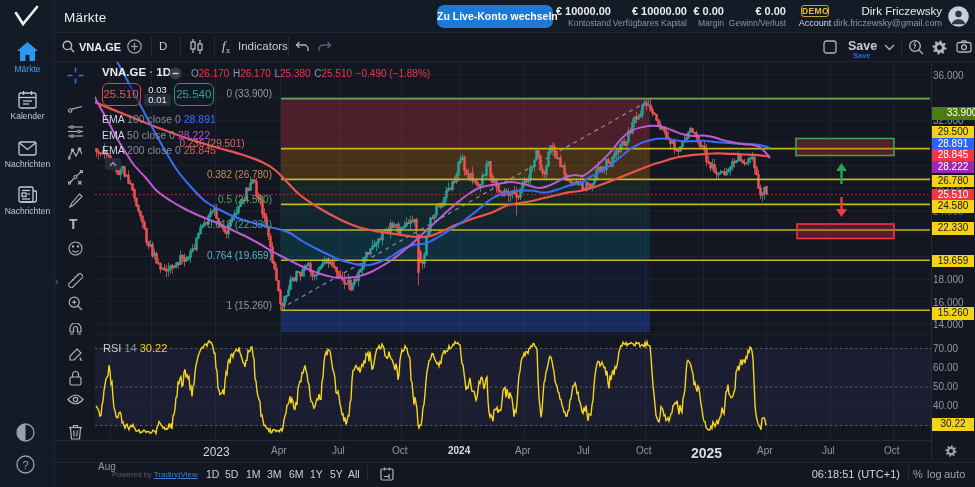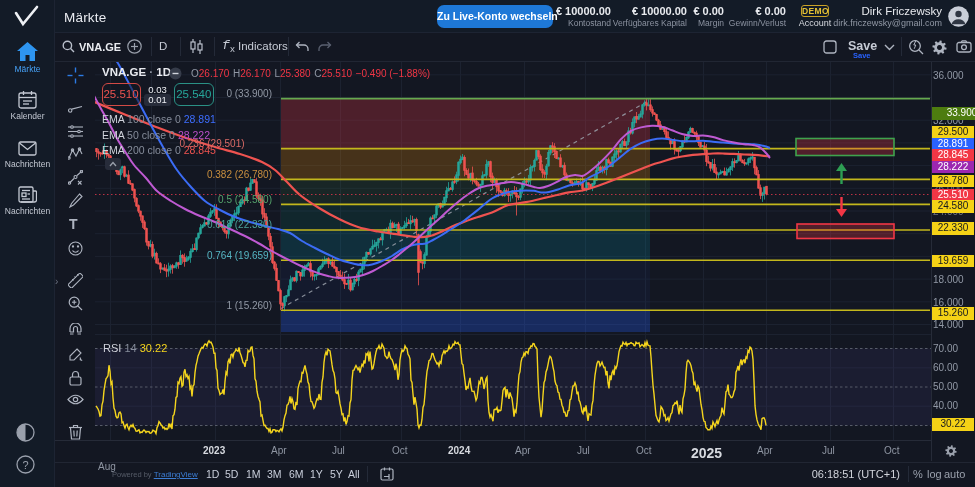--- a/index.html
+++ b/index.html
@@ -816,21 +816,21 @@
 <div class="a" style="left:180px;top:37px;width:1px;height:19px;background:#242a38"></div>
 <svg class="a" style="left:188px;top:38px" width="17" height="17" viewBox="0 0 17 17" stroke="#b9bfcb" stroke-width="1.2" fill="none">
     <line x1="5" y1="1" x2="5" y2="4"></line>
     <rect x="3" y="4" width="4" height="7"></rect>
     <line x1="5" y1="11" x2="5" y2="15"></line>
     <line x1="12" y1="2" x2="12" y2="6"></line>
     <rect x="10" y="6" width="4" height="6"></rect>
     <line x1="12" y1="12" x2="12" y2="16"></line>
   </svg>
 <div class="a" style="left:214px;top:37px;width:1px;height:19px;background:#242a38"></div>
-<div class="a" style="left:222px;top:38px;font-size:13px;color:#c6cbd5;font-style:italic;font-family:Liberation Mono, monospace">f<span style="font-size:9px;font-style:normal;vertical-align:-3px">x</span></div>
+<div class="a" style="left:222px;top:38px;font-size:13px;color:#c6cbd5;font-style:italic;font-family:Liberation Serif, serif">f<span style="font-size:9px;font-style:normal;vertical-align:-3px">x</span></div>
 <div class="a" style="left:238px;top:40px;font-size:11.5px;color:#c6cbd5">Indicators</div>
 <div class="a" style="left:288px;top:37px;width:1px;height:19px;background:#242a38"></div>
 <svg class="a" style="left:295px;top:41px" width="15" height="11" viewBox="0 0 15 11">
     <path d="M4.5 1 L1.5 4 L4.5 7" stroke="#aeb4c0" stroke-width="1.3" fill="none"></path>
     <path d="M1.5 4 H9 a4 4 0 0 1 4 4 v2" stroke="#aeb4c0" stroke-width="1.3" fill="none"></path>
   </svg>
 <svg class="a" style="left:317px;top:41px" width="15" height="11" viewBox="0 0 15 11">
     <path d="M10.5 1 L13.5 4 L10.5 7" stroke="#5a6070" stroke-width="1.3" fill="none"></path>
     <path d="M13.5 4 H6 a4 4 0 0 0 -4 4 v2" stroke="#5a6070" stroke-width="1.3" fill="none"></path>
   </svg>
@@ -1014,21 +1014,21 @@
 <div class="a" style="left:932px;top:222px;width:42px;height:12.5px;background:#f5d216;color:#16191f;font-size:10px;text-align:center;line-height:12.5px">22.330</div>
 <div class="a" style="left:932px;top:254.5px;width:42px;height:12.5px;background:#f5d216;color:#16191f;font-size:10px;text-align:center;line-height:12.5px">19.659</div>
 <div class="a" style="left:932px;top:307px;width:42px;height:12.5px;background:#f5d216;color:#16191f;font-size:10px;text-align:center;line-height:12.5px">15.260</div>
 <div class="a" style="left:933px;top:343px;font-size:10px;color:#9198a5">70.00</div>
 <div class="a" style="left:933px;top:362px;font-size:10px;color:#9198a5">60.00</div>
 <div class="a" style="left:933px;top:381px;font-size:10px;color:#9198a5">50.00</div>
 <div class="a" style="left:933px;top:399.5px;font-size:10px;color:#9198a5">40.00</div>
 <div class="a" style="left:932px;top:418px;width:42px;height:12.5px;background:#f5d216;color:#16191f;font-size:10px;text-align:center;line-height:12.5px">30.22</div>
 
 <div class="a" style="left:98px;top:461px;font-size:10px;color:#8f96a3">Aug</div>
-<div class="a" style="left:203px;top:444.5px;font-size:10px;color:#d6d9df;font-weight:bold">2023</div>
+<div class="a" style="left:203px;top:444.5px;font-size:12px;color:#d6d9df;font-weight:normal">2023</div>
 <div class="a" style="left:271px;top:444.5px;font-size:10px;color:#8f96a3">Apr</div>
 <div class="a" style="left:332px;top:444.5px;font-size:10px;color:#8f96a3">Jul</div>
 <div class="a" style="left:392px;top:444.5px;font-size:10px;color:#8f96a3">Oct</div>
 <div class="a" style="left:448px;top:444.5px;font-size:10px;color:#d6d9df;font-weight:bold">2024</div>
 <div class="a" style="left:515px;top:444.5px;font-size:10px;color:#8f96a3">Apr</div>
 <div class="a" style="left:577px;top:444.5px;font-size:10px;color:#8f96a3">Jul</div>
 <div class="a" style="left:636px;top:444.5px;font-size:10px;color:#8f96a3">Oct</div>
 <div class="a" style="left:691px;top:444.5px;font-size:14px;color:#d6d9df;font-weight:bold">2025</div>
 <div class="a" style="left:757px;top:444.5px;font-size:10px;color:#8f96a3">Apr</div>
 <div class="a" style="left:822px;top:444.5px;font-size:10px;color:#8f96a3">Jul</div>

